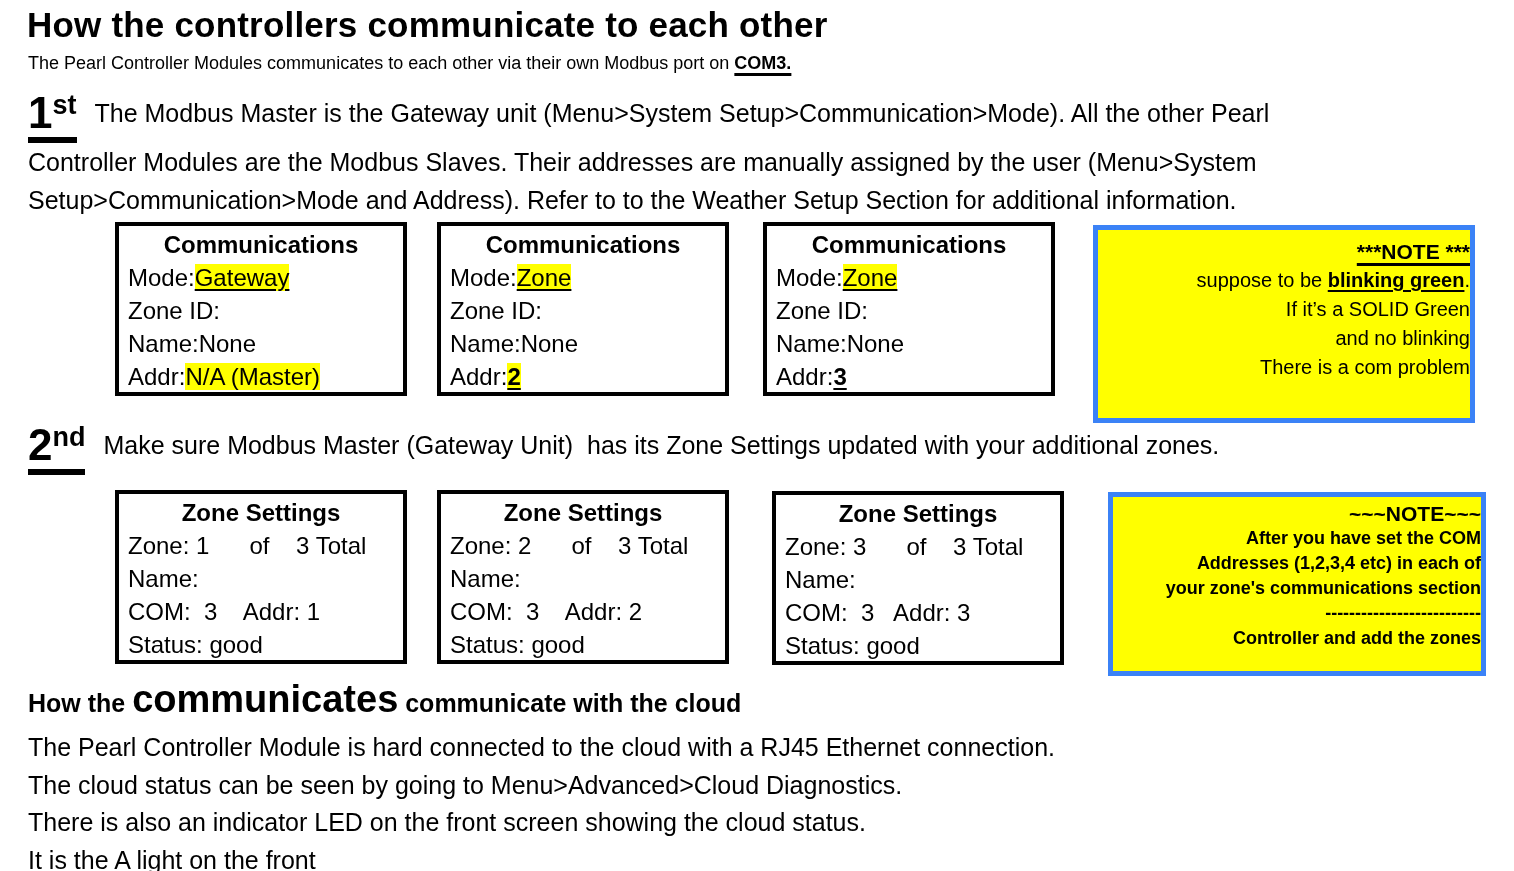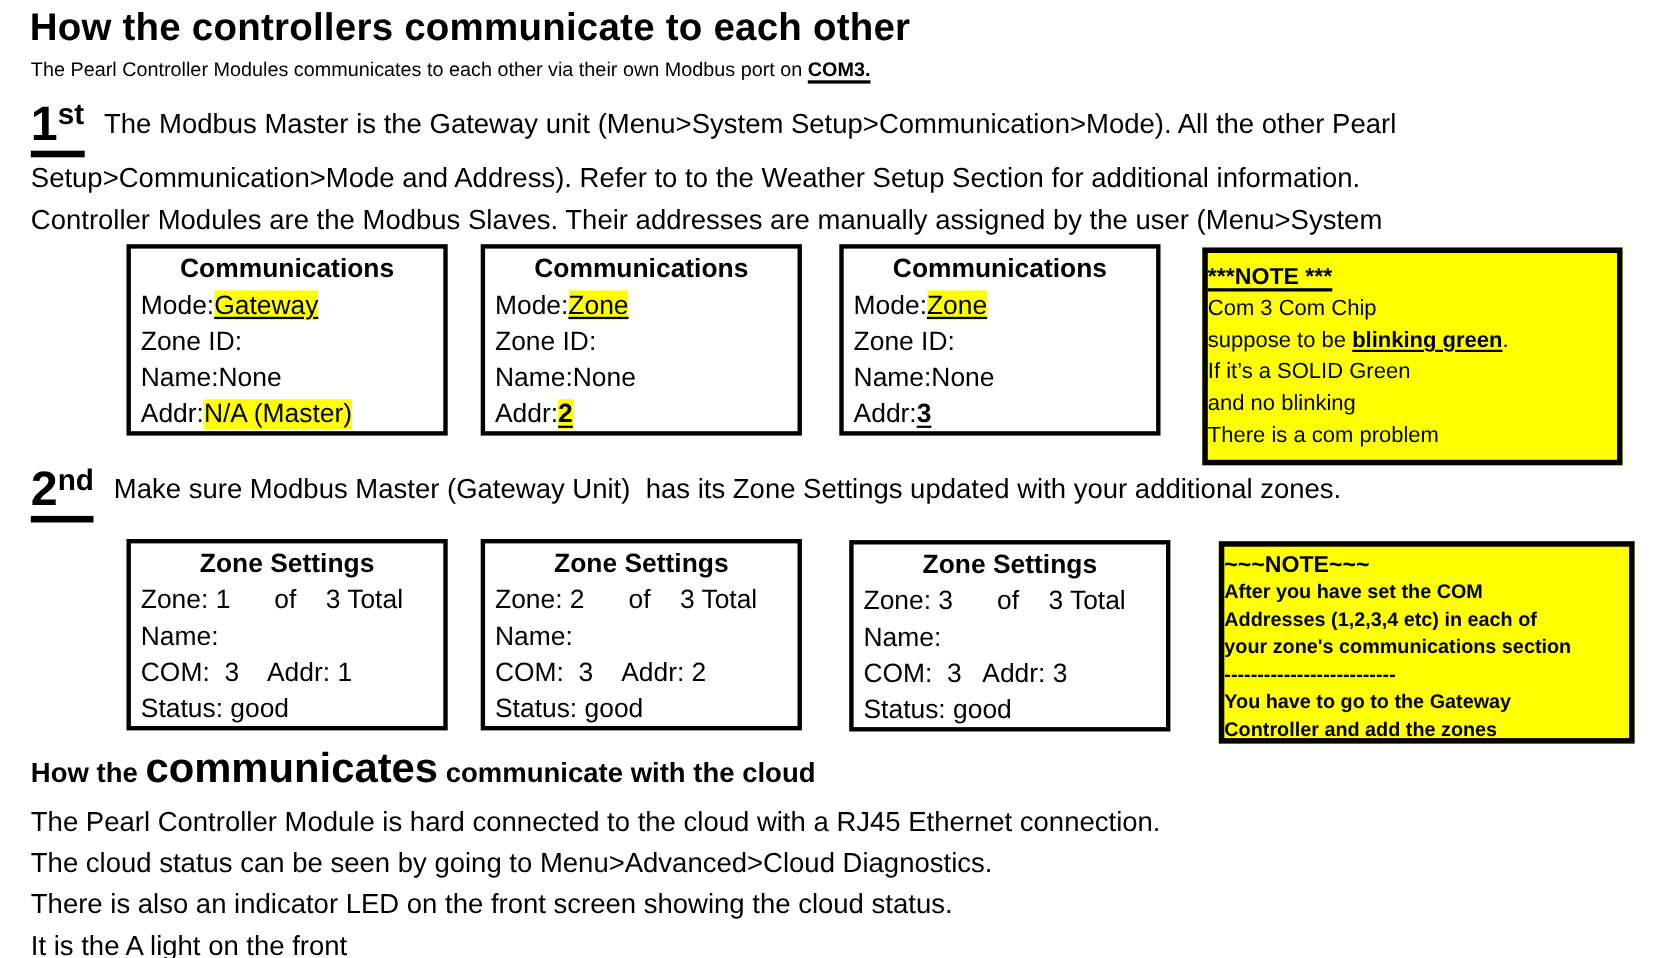--- a/index.html
+++ b/index.html
@@ -32,21 +32,21 @@
     border:4px solid #000;
   }
   .obox .box-title { text-align:center; font-weight:700; font-size:24px; line-height:33px; padding-top:2px; }
   .obox .box-row { font-size:24px; line-height:33px; padding-left:9px; white-space:pre; }
   .box-row .val { }
   .hl { background:#ffff00; }
   .ul { text-decoration:underline; text-decoration-thickness:2px; text-underline-offset:3px; }
   .b  { font-weight:700; }
 
   .note {
-    position:absolute; background:#ffff00; border:5px solid #000000; text-align:left;
+    position:absolute; background:#ffff00; border:5px solid #3b82f6; text-align:right;
   }
   .note1 { left:1093px; top:225px; width:382px; height:198px; padding-top:7px; }
   .note1 .note-title { font-size:21px; font-weight:700; line-height:29px;
     text-decoration:underline; text-decoration-thickness:3px; text-underline-offset:4px; display:inline-block; }
   .note1 .note-line { font-size:20px; line-height:29px; }
   .note1 .nb { font-weight:700; text-decoration:underline; text-decoration-thickness:2px; text-underline-offset:3px; }
 
   .note2 { left:1108px; top:492px; width:378px; height:184px; padding-top:4px; }
   .note2 .note-title { font-size:21px; font-weight:700; line-height:25px; }
   .note2 .note-line { font-size:18px; font-weight:700; line-height:25px; }
@@ -61,22 +61,22 @@
 <body>
 
 <div class="page">
 
   <div class="doc-title">How the controllers communicate to each other</div>
 
   <div class="intro"><span>The Pearl Controller Modules communicates to each other via their own Modbus port on </span><span class="com3">COM3.</span></div>
 
   <div class="step1">
     <div class="step-line step-first"><span class="step-marker"><span>1</span><span class="sup">st</span></span><span>The Modbus Master is the Gateway unit (Menu&gt;System Setup&gt;Communication&gt;Mode). All the other Pearl</span></div>
+    <div class="step-line">Controller Modules are the Modbus Slaves. Their addresses are manually assigned by the user (Menu&gt;System</div>
     <div class="step-line">Setup&gt;Communication&gt;Mode and Address). Refer to to the Weather Setup Section for additional information.</div>
-    <div class="step-line">Controller Modules are the Modbus Slaves. Their addresses are manually assigned by the user (Menu&gt;System</div>
   </div>
 
   <div class="obox" style="left:115px; top:222px;">
     <div class="box-title">Communications</div>
     <div class="box-row"><span class="lbl">Mode:</span><span class="val hl ul">Gateway</span></div>
     <div class="box-row"><span class="lbl">Zone ID:</span></div>
     <div class="box-row"><span class="lbl">Name:</span><span class="val">None</span></div>
     <div class="box-row"><span class="lbl">Addr:</span><span class="val hl">N/A (Master)</span></div>
   </div>
 
@@ -91,21 +91,20 @@
   <div class="obox" style="left:763px; top:222px;">
     <div class="box-title">Communications</div>
     <div class="box-row"><span class="lbl">Mode:</span><span class="val hl ul">Zone</span></div>
     <div class="box-row"><span class="lbl">Zone ID:</span></div>
     <div class="box-row"><span class="lbl">Name:</span><span class="val">None</span></div>
     <div class="box-row"><span class="lbl">Addr:</span><span class="val ul b">3</span></div>
   </div>
 
   <div class="note note1">
     <div><span class="note-title">***NOTE ***</span></div>
-    <div class="note-line">Com 3 Com Chip</div>
     <div class="note-line"><span>suppose to be </span><span class="nb">blinking green</span><span>.</span></div>
     <div class="note-line">If it’s a SOLID Green</div>
     <div class="note-line">and no blinking</div>
     <div class="note-line">There is a com problem</div>
   </div>
 
   <div class="step2"><span class="step-marker"><span>2</span><span class="sup">nd</span></span><span class="step-text">Make sure Modbus Master (Gateway Unit)  has its Zone Settings updated with your additional zones.</span></div>
 
   <div class="obox" style="left:115px; top:490px;">
     <div class="box-title">Zone Settings</div>
@@ -130,21 +129,20 @@
     <div class="box-row">COM:  3   Addr: 3</div>
     <div class="box-row">Status: good</div>
   </div>
 
   <div class="note note2">
     <div class="note-title">~~~NOTE~~~</div>
     <div class="note-line">After you have set the COM</div>
     <div class="note-line">Addresses (1,2,3,4 etc) in each of</div>
     <div class="note-line">your zone's communications section</div>
     <div class="note-line">--------------------------</div>
-    <div class="note-line">You have to go to the Gateway</div>
     <div class="note-line">Controller and add the zones</div>
   </div>
 
   <div class="cloud-heading"><span class="h-small">How the </span><span class="h-large">communicates</span><span class="h-small"> communicate with the cloud</span></div>
 
   <div class="cloud-lines">
     <div class="cloud-line">The Pearl Controller Module is hard connected to the cloud with a RJ45 Ethernet connection.</div>
     <div class="cloud-line">The cloud status can be seen by going to Menu&gt;Advanced&gt;Cloud Diagnostics.</div>
     <div class="cloud-line">There is also an indicator LED on the front screen showing the cloud status.</div>
     <div class="cloud-line">It is the A light on the front</div>

